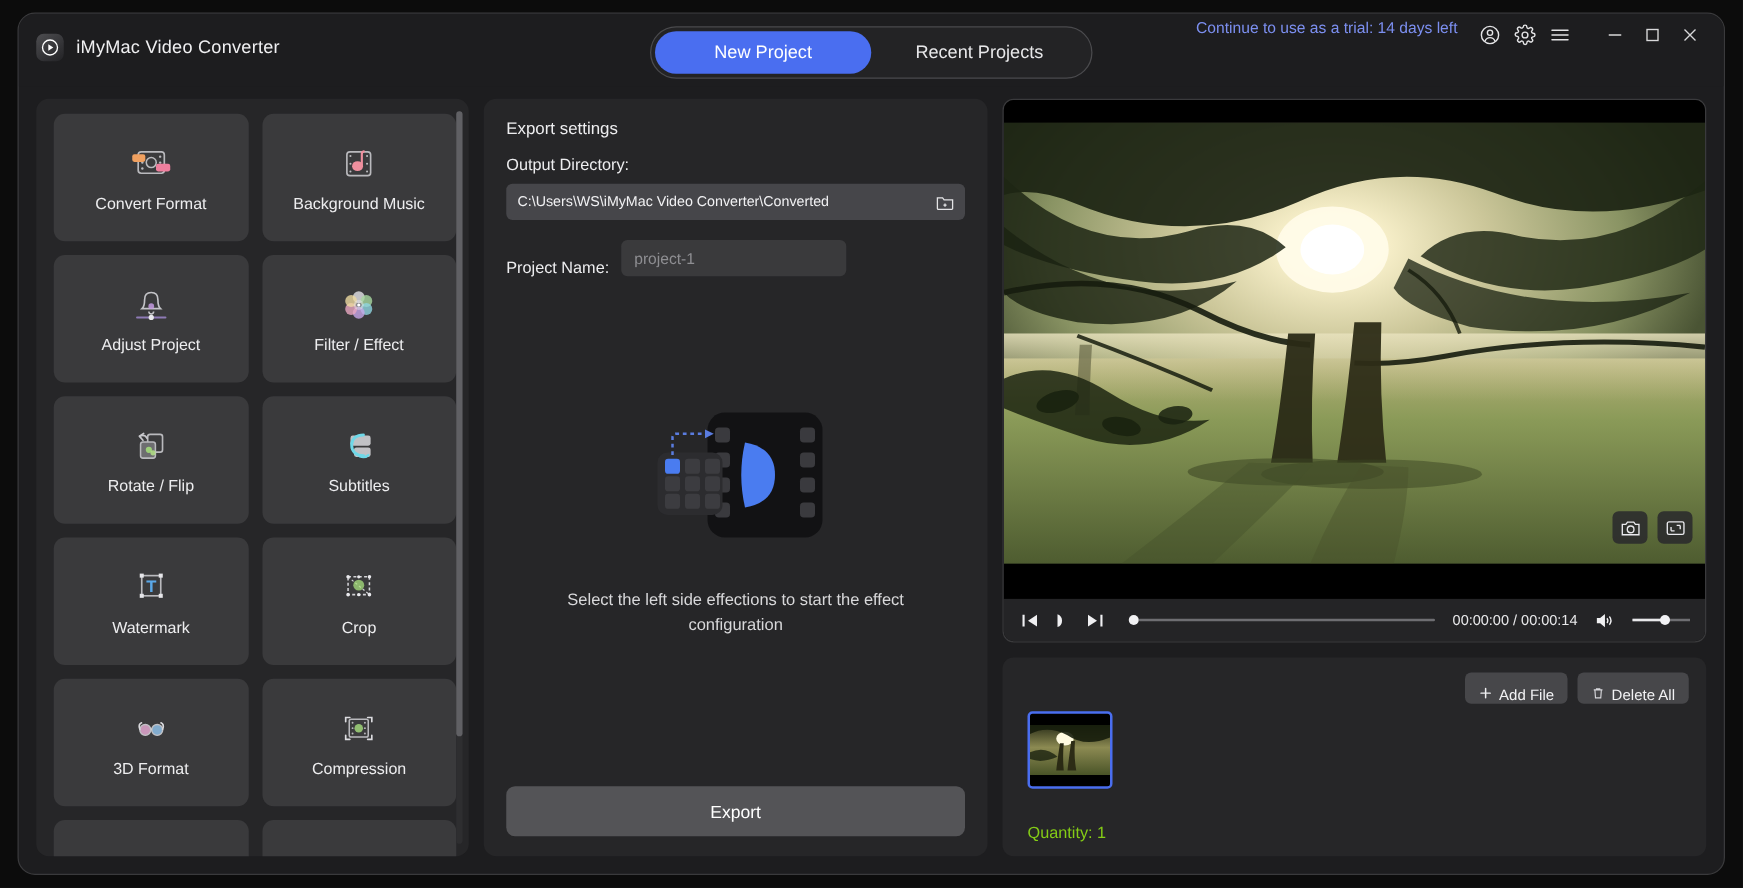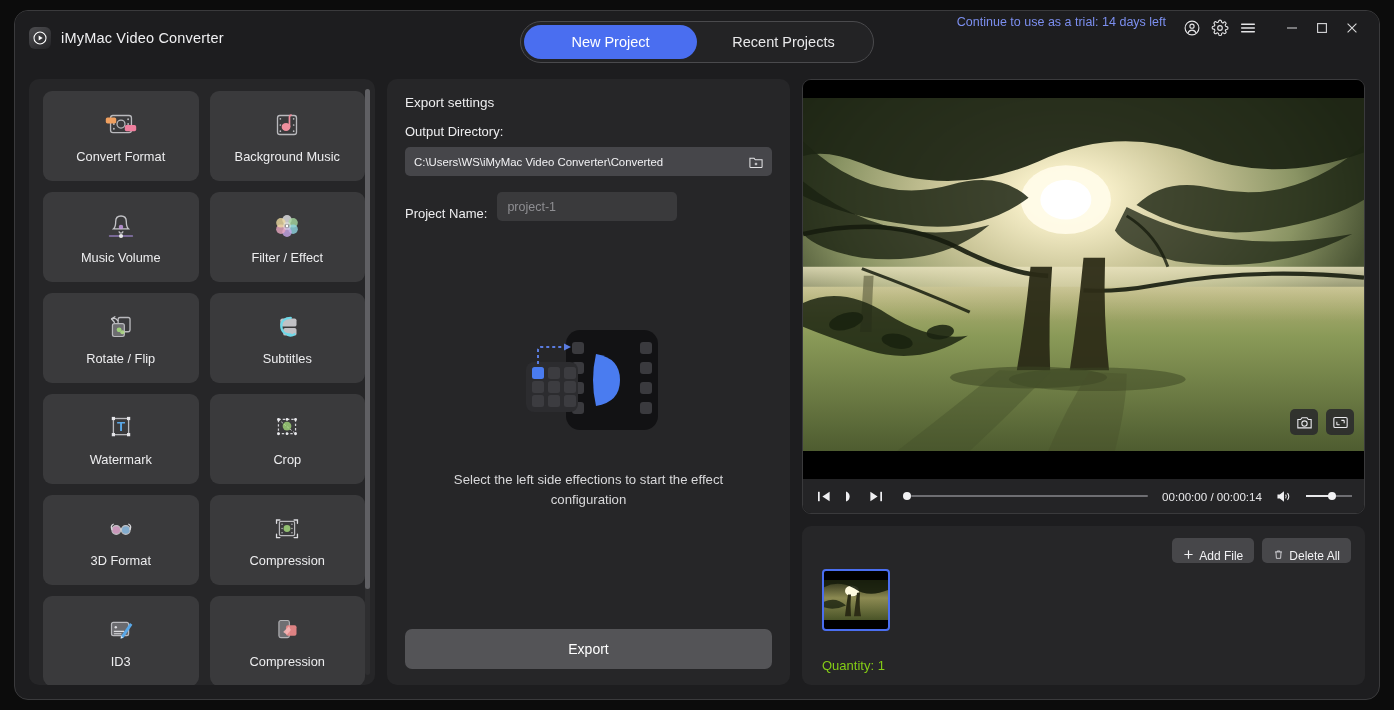--- a/index.html
+++ b/index.html
@@ -60,21 +60,21 @@
   
   .body { position: absolute; top: 58px; left: 0; right: 0; bottom: 0; display: flex; padding: 10px 14px 14px 14px; gap: 12px; }
 
   
   .sidebar {
     width: 346px; background: #262628; border-radius: 10px;
     position: relative; padding: 12px 10px 0 14px; overflow: hidden;
   }
   .tool-grid { display: grid; grid-template-columns: 1fr 1fr; gap: 11px; }
   .tool {
-    background: #3a3a3c; border-radius: 9px; height: 90px;
+    background: #3a3a3c; border-radius: 9px; height: 102px;
     display: flex; flex-direction: column; align-items: center; justify-content: center;
     cursor: pointer; gap: 7px;
   }
   .tool .ic { width: 38px; height: 34px; display: flex; align-items: center; justify-content: center; }
   .tool .ic svg { width: 100%; height: 100%; }
   .tool .lbl { color: #ededef; font-size: 12.8px; }
 
   .sb-track { position: absolute; right: 5px; top: 10px; bottom: 10px; width: 5px; background: #2e2e30; border-radius: 3px; }
   .sb-thumb { position: absolute; top: 0; left: 0; width: 5px; height: 500px; background: #606064; border-radius: 3px; }
 
@@ -267,21 +267,21 @@
         <div class="tool">
           <span class="ic">
             <svg viewBox="0 0 40 34">
                 <path d="M20 6.5c-3.7 0-5.6 2.5-5.6 6 0 3.6-.6 6-2.2 7.5h15.6c-1.6-1.5-2.2-3.9-2.2-7.5 0-3.5-1.9-6-5.6-6z" fill="none" stroke="#c3c3c7" stroke-width="1.4"></path>
                 <path d="M18 22.5a2 2 0 0 0 4 0" fill="none" stroke="#c3c3c7" stroke-width="1.3"></path>
                 <circle cx="20" cy="18" r="2.4" fill="#c49be0" opacity=".85"></circle>
                 <path d="M8 27.5h24" stroke="#8e7ab5" stroke-width="1.6" stroke-linecap="round"></path>
                 <circle cx="20" cy="27.5" r="2.2" fill="#e8e8ea"></circle>
               </svg>
           </span>
-          <span class="lbl">Music Volume</span>
+          <span class="lbl">Adjust Project</span>
         </div>
 
         <div class="tool">
           <span class="ic">
             <svg viewBox="0 0 40 34">
               <g>
                 <circle cx="20" cy="10.5" r="5" fill="#d9d9dd" opacity=".85"></circle>
                 <circle cx="26.4" cy="13.6" r="5" fill="#a8d8a0" opacity=".8"></circle>
                 <circle cx="26.4" cy="20.4" r="5" fill="#8fd4e0" opacity=".8"></circle>
                 <circle cx="20" cy="23.5" r="5" fill="#c7a8e8" opacity=".8"></circle>

